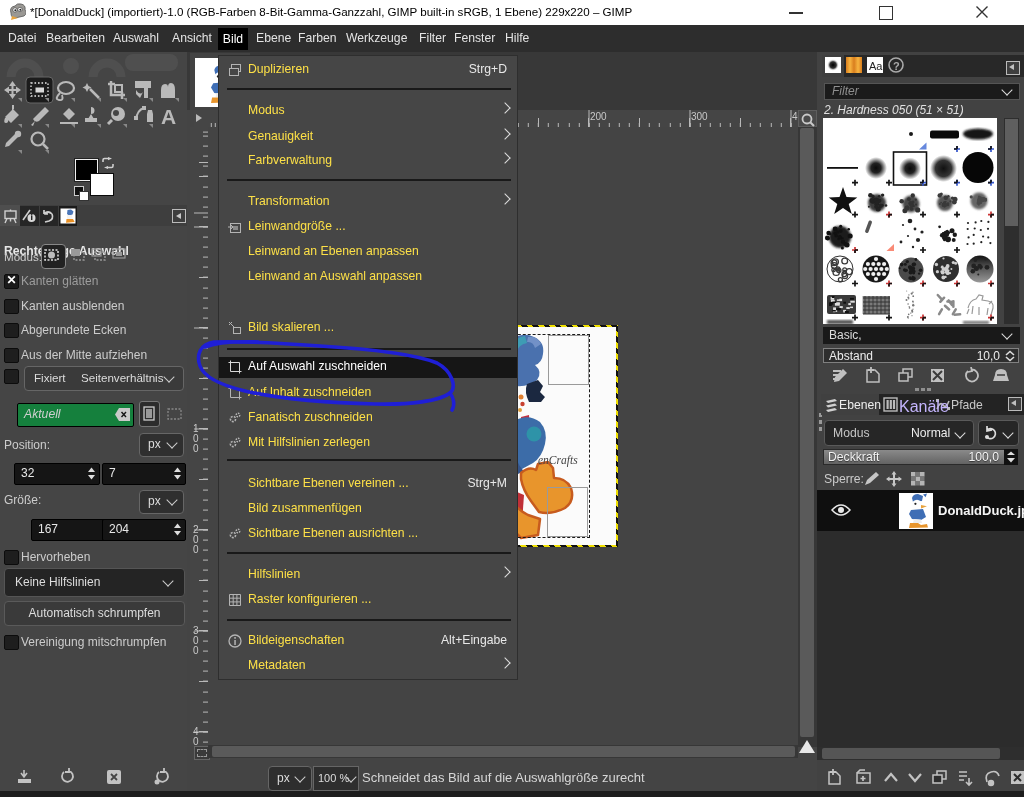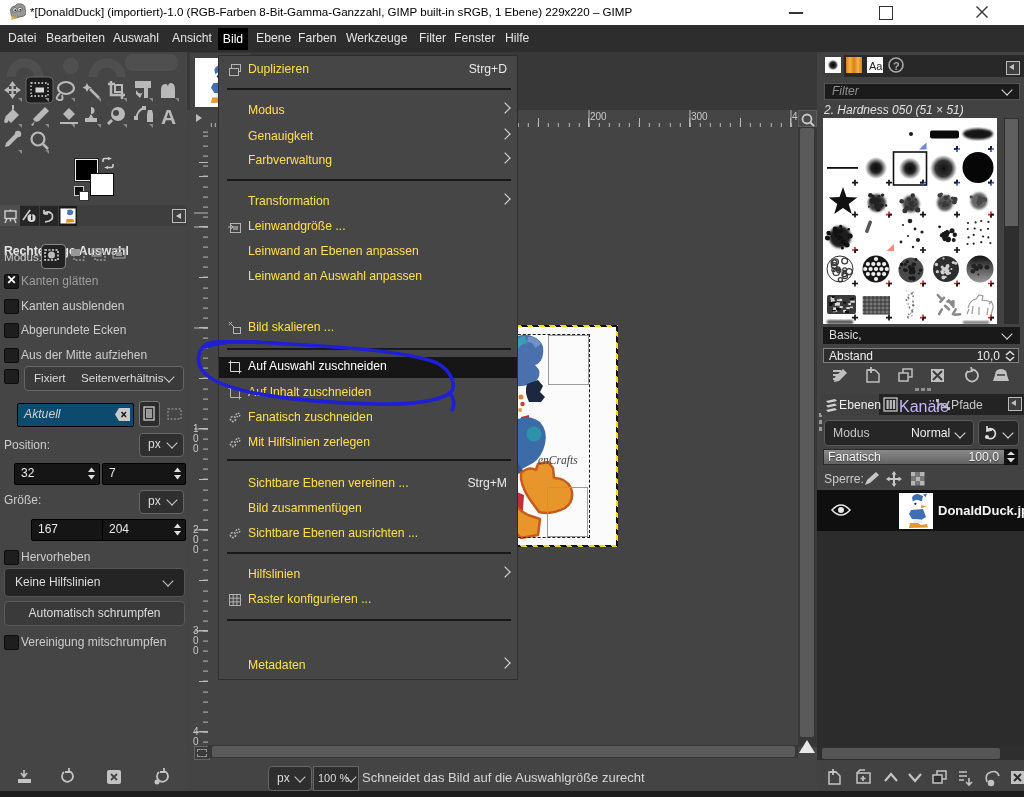--- a/index.html
+++ b/index.html
@@ -309,21 +309,21 @@
     <div class="chk" style="left:4px;top:271px;"></div>
       <div class="abs lbl" style="left:21px;top:271px;">Abgerundete Ecken</div>
     <div class="chk" style="left:4px;top:296px;"></div>
       <div class="abs lbl" style="left:21px;top:296px;">Aus der Mitte aufziehen</div>
     <div class="chk" style="left:4px;top:317px;"></div>
     <div class="drop" style="left:24px;top:314px;width:158px;height:23px;background:#3a3a3a;">
       <span style="position:absolute;left:9px;top:4px;font-size:11.6px;">Fixiert</span>
         <span style="position:absolute;left:56px;top:4px;font-size:11.6px;">Seitenverhältnis</span>
       <span class="chev" style="border-color:#ccc;transform:rotate(135deg);right:10px;top:6px;"></span>
     </div>
-    <div class="abs" style="left:17px;top:351px;width:115px;height:22px;background:#0c4a6e;border:1px solid #000;border-radius:2px;">
+    <div class="abs" style="left:17px;top:351px;width:115px;height:22px;background:#15803d;border:1px solid #000;border-radius:2px;">
       <span style="position:absolute;left:6px;top:3px;font-style:italic;font-size:12.2px;color:#cfcfcf;">Aktuell</span>
       <svg style="position:absolute;right:3px;top:4px;" width="15" height="13" viewBox="0 0 15 13">
           <path d="M4 0 L15 0 L15 13 L4 13 L0 6.5 Z" fill="#c9c9c9"></path>
           <path d="M6.5 4 L11 9 M11 4 L6.5 9" stroke="#161616" stroke-width="1.4"></path>
         </svg>
     </div>
     <div class="abs" style="left:139px;top:349px;width:19px;height:24px;background:#2c2c2c;border:1px solid #777;border-radius:3px;"></div>
     <svg class="abs" style="left:143px;top:354px;" width="40" height="15" viewBox="0 0 40 15">
         <rect x="1" y="1" width="10" height="13" fill="none" stroke="#ccc" stroke-width="1.3"></rect>
         <rect x="3" y="3" width="6" height="9" fill="#999"></rect>
@@ -913,21 +913,21 @@
     </div>
     <div class="abs" style="left:161px;top:368px;width:41px;height:26px;background:#262626;border:1px solid #5a5a5a;border-radius:4px;box-sizing:border-box;">
       <svg style="position:absolute;left:4px;top:4px;" width="16" height="16" viewBox="0 0 16 16">
           <path d="M4 5 a5 5 0 1 1 -1 6 M4 1 l0 5 5 -1" fill="none" stroke="#ddd" stroke-width="1.7"></path>
           <circle cx="4" cy="12" r="2" fill="#ddd"></circle>
         </svg>
       <span class="chev" style="border-color:#ddd;transform:rotate(135deg);right:6px;top:8px;"></span>
     </div>
 
     <div class="abs" style="left:6px;top:397px;width:195px;height:16px;background:linear-gradient(#8a8a8a,#636363);border:1px solid #2a2a2a;box-sizing:border-box;">
-      <span style="position:absolute;left:4px;top:0px;font-size:12.2px;color:#f2f2f2;text-shadow:0 1px 1px #333;">Fanatisch</span>
+      <span style="position:absolute;left:4px;top:0px;font-size:12.2px;color:#f2f2f2;text-shadow:0 1px 1px #333;">Deckkraft</span>
       <span style="position:absolute;right:18px;top:0px;font-size:12.2px;color:#f5f5f5;text-shadow:0 1px 1px #333;">100,0</span>
     </div>
     <div class="abs" style="left:187px;top:397px;width:14px;height:16px;background:#111;">
       <svg width="12" height="14" viewBox="0 0 12 14" style="margin:1px 0 0 1px;">
           <path d="M2 5 L6 1.5 L10 5 Z" fill="#ddd"></path>
           <path d="M2 8 L6 12.5 L10 8 Z" fill="#ddd"></path>
         </svg>
     </div>
 
     <span class="abs" style="left:7px;top:420px;font-size:12.2px;color:#cccccc;">Sperre:</span>
@@ -1097,20 +1097,29 @@
         <span class="txt">Hilfslinien</span>
         <span class="arr chev"></span>
       </div>
     <div class="dmi" style="top:532px;">
         <svg class="dico" viewBox="0 0 16 16">
           <path d="M2.5 2.5 H13.5 V13.5 H2.5 Z M2.5 6.2 H13.5 M2.5 9.9 H13.5 M6.2 2.5 V13.5 M9.9 2.5 V13.5" fill="none" stroke="#b4b4b4"></path>
         </svg>
         <span class="txt">Raster konfigurieren ...</span>
       </div>
     <div class="dsep" style="top:563px;"></div>
+    <div class="dmi" style="top:573px;">
+        <svg class="dico" viewBox="0 0 16 16">
+          <circle cx="8" cy="8" r="6" fill="none" stroke="#b4b4b4" stroke-width="1.3"></circle>
+          <rect x="7.3" y="7" width="1.5" height="5" fill="#b4b4b4"></rect>
+          <rect x="7.3" y="4" width="1.5" height="1.8" fill="#b4b4b4"></rect>
+        </svg>
+        <span class="txt">Bildeigenschaften</span>
+        <span class="acc">Alt+Eingabe</span>
+      </div>
     <div class="dmi" style="top:598px;">
         <span class="txt">Metadaten</span>
         <span class="arr chev"></span>
       </div>
   </div>
   <div class="abs" style="left:0;top:791px;width:1024px;height:6px;background:#1d1d1d;"></div>
   <svg id="bluering" class="abs" style="left:190px;top:332px;z-index:200;" width="280" height="90" viewBox="0 0 280 90">
     <g fill="none" stroke="#1f1fd6" stroke-width="3.6" stroke-linecap="round">
       <path d="M24 10 C10 12, 6 23, 10 34 C14 45, 30 53, 55 59 C90 67, 140 71, 185 72 C220 73, 250 69, 260 61 C267 55, 262 39, 247 31 C225 22, 180 17, 130 14 C90 11, 50 9, 24 10 Z"></path>
       <path d="M260 61 C264 66, 265 73, 262 78"></path>

